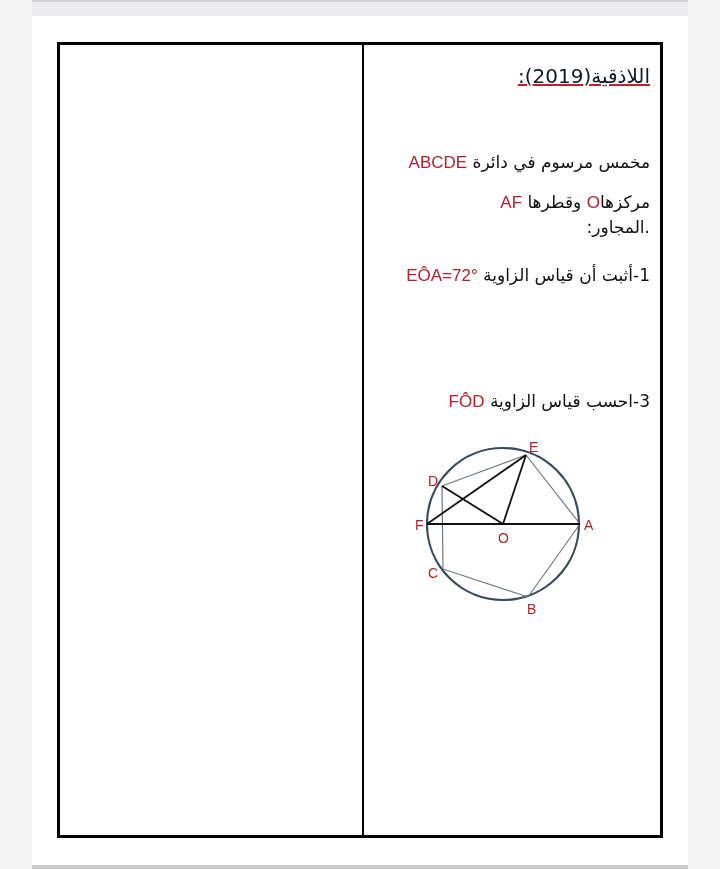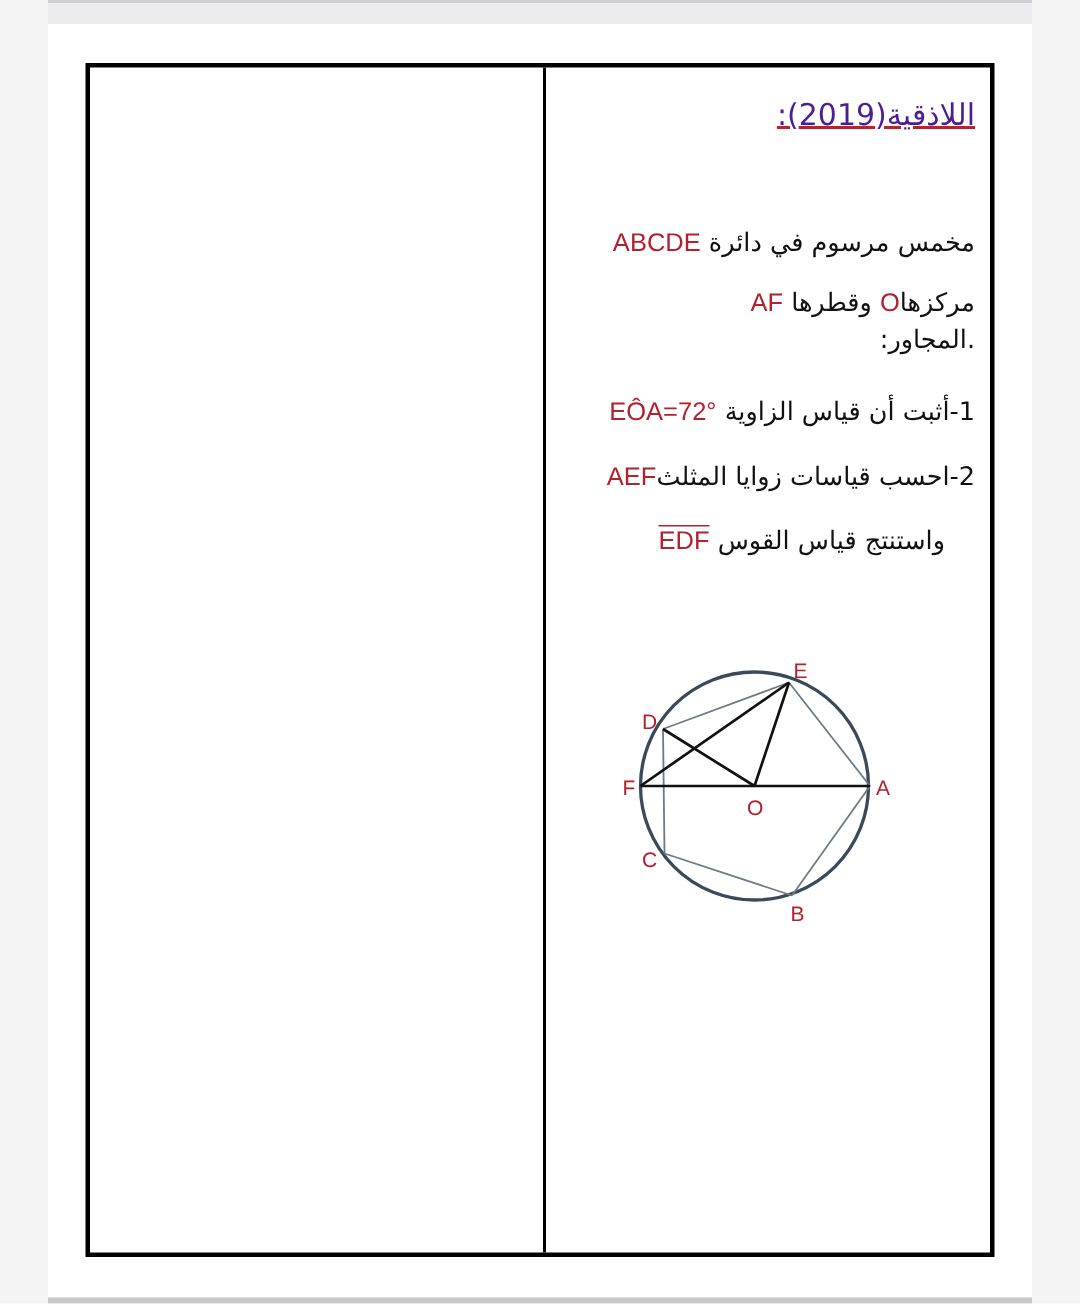--- a/index.html
+++ b/index.html
@@ -35,21 +35,21 @@
   .col-right {
     position: absolute; left: 304px; top: 0; right: 0; height: 100%;
     direction: rtl;
   }
   .line {
     position: absolute; right: 10px; white-space: nowrap;
     font-size: 17px; color: #111; line-height: 26px;
     direction: rtl; unicode-bidi: plaintext;
   }
   .title {
-    color: #4c1d95; font-size: 20px; text-decoration: underline;
+    color: #0f172a; font-size: 20px; text-decoration: underline;
     text-decoration-color: #c0202e;
   }
   .red { color: #b3202e; font-family: "Liberation Sans", sans-serif; }
   .diagram {
     position: absolute; left: 400px; top: 430px; width: 220px; height: 190px;
   }
 </style>
 </head>
 <body>
 
@@ -73,28 +73,25 @@
     </div>
 
     <div class="line" style="top:169px;">
       <span>.المجاور:</span>
     </div>
 
     <div class="line" style="top:217px;">
       <span>1-أثبت أن قياس الزاوية </span><span class="red">EÔA=72°</span>
     </div>
 
-    <div class="line" style="top:260px;">
-      <span>2-احسب قياسات زوايا المثلث</span><span class="red">AEF</span>
+
+
+    <div class="line" style="top:343px;">
+      <span>3-احسب قياس الزاوية </span><span class="red">FÔD</span>
     </div>
-
-    <div class="line" style="top:303px; right:30px;">
-      <span>واستنتج قياس القوس </span><span class="red" style="text-decoration: overline;">EDF</span>
-    </div>
-
   </div>
 </div>
 
 <svg class="diagram" viewBox="400 430 220 190" width="220" height="190">
 
   <circle cx="503" cy="524" r="76" fill="none" stroke="#3a4a5a" stroke-width="2.2"></circle>
 
   <g stroke="#6e7a86" stroke-width="1.2" fill="none">
     <line x1="526" y1="455" x2="580" y2="524"></line>
     <line x1="580" y1="524" x2="528" y2="597"></line>

